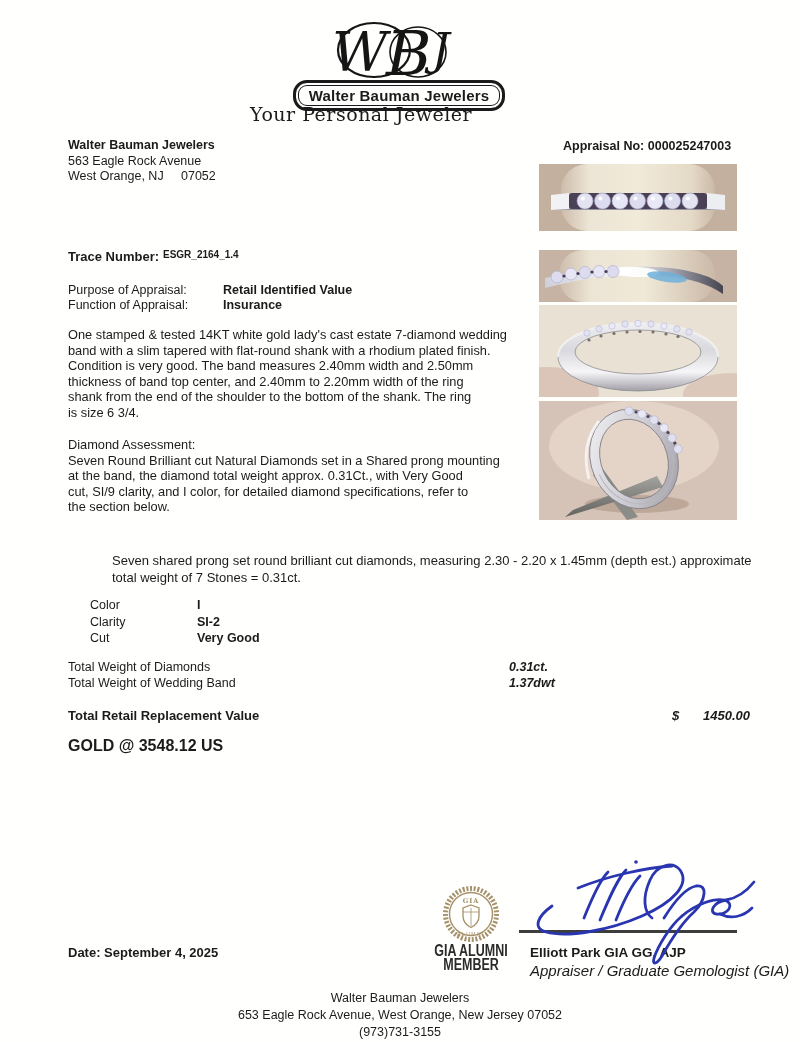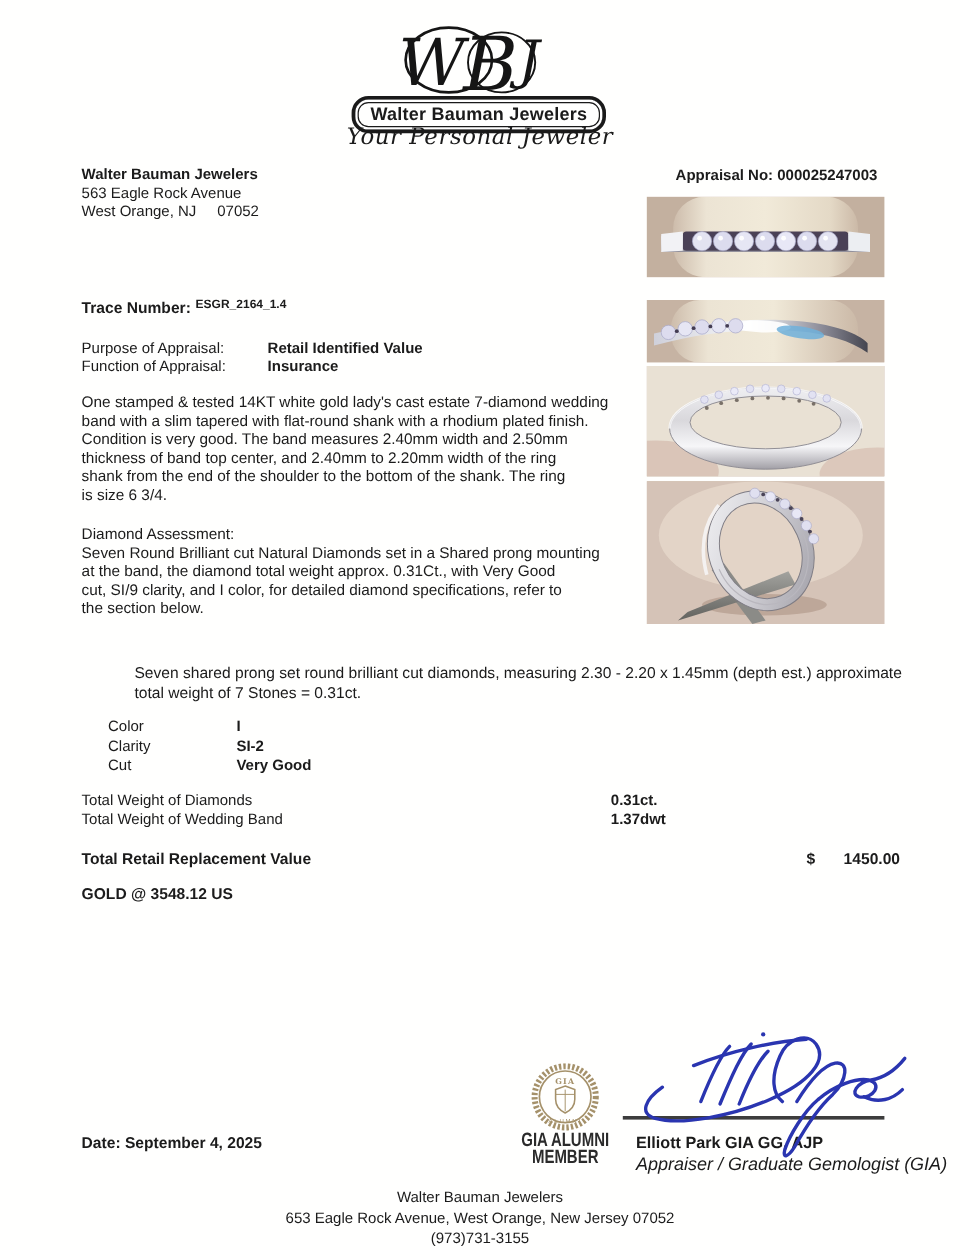--- a/index.html
+++ b/index.html
@@ -8,37 +8,37 @@
   .abs{position:absolute;}
   .b{font-weight:bold;}
   .pre{white-space:pre-wrap;}
   .lh{line-height:15.6px;}
 
   
   .nameplate{left:293px;top:80px;width:206px;height:25px;border:3px solid #1a1a1a;border-radius:14px;
              box-shadow:inset 0 0 0 2px #ffffff, inset 0 0 0 3px #1a1a1a;
              display:flex;align-items:center;justify-content:center;}
   .nameplate span{font-weight:bold;font-size:15px;letter-spacing:.2px;}
-  .tagline{left:250px;top:103px;width:300px;text-align:center;
-           font-family:"DejaVu Serif",serif;font-style:italic;font-size:19px;letter-spacing:.5px;}
+  .tagline{left:250px;top:103px;width:300px;
+           font-family:"DejaVu Serif",serif;font-size:19px;letter-spacing:.5px;}
 
   
   .store{left:68px;top:138px;line-height:15.5px;}
   .apprno{left:563px;top:139px;font-weight:bold;}
 
   
   .photo{left:539px;width:198px;overflow:hidden;background:#cbb9a8;}
   .photo svg{display:block;}
 
   
   .lab{position:absolute;}
   .val{position:absolute;font-weight:bold;}
 
   
-  .money-val{position:absolute;font-weight:bold;}
+  .money-val{position:absolute;font-weight:bold;font-style:italic;}
 
   
   .sigline{left:519px;top:930px;width:218px;height:3px;background:#3d3d3d;}
   .gia-text{left:411px;width:120px;text-align:center;font-weight:bold;font-size:16px;line-height:13.5px;
             transform:scaleX(.78);transform-origin:50% 0;color:#2b2b2b;}
   .appr-name{left:530px;top:945px;font-weight:bold;font-size:13.5px;}
   .appr-title{left:530px;top:962px;font-style:italic;font-size:15px;}
   .datefield{left:68px;top:945px;font-weight:bold;font-size:13px;}
 
   
@@ -265,21 +265,21 @@
 
   <div class="lab" style="left:68px;top:660px;">Total Weight of Diamonds</div>
   <div class="money-val" style="left:509px;top:660px;">0.31ct.</div>
   <div class="lab" style="left:68px;top:675.5px;">Total Weight of Wedding Band</div>
   <div class="money-val" style="left:509px;top:675.5px;">1.37dwt</div>
 
   <div class="lab b" style="left:68px;top:708px;font-size:13px;">Total Retail Replacement Value</div>
   <div class="money-val" style="left:672px;top:708px;font-size:13px;">$</div>
   <div class="money-val" style="left:690px;top:708px;width:60px;text-align:right;font-size:13px;">1450.00</div>
 
-  <div class="lab b" style="left:68px;top:737px;font-size:13px;">GOLD @ 3548.12 US</div>
+  <div class="lab b" style="left:68px;top:737px;font-size:16px;">GOLD @ 3548.12 US</div>
 
   <div class="abs datefield">Date: September 4, 2025</div>
 
   <svg class="abs" style="left:441px;top:886px;" width="60" height="57" viewBox="0 0 60 57">
     <circle cx="30" cy="28" r="25.5" fill="none" stroke="#a5916a" stroke-width="5" stroke-dasharray="2 1.7"></circle>
     <circle cx="30" cy="28" r="21.5" fill="none" stroke="#a5916a" stroke-width="1.4"></circle>
     <text x="30" y="17" text-anchor="middle" font-family="DejaVu Serif, serif" font-size="6.5" font-weight="bold" fill="#a5916a" letter-spacing="1">GIA</text>
     <path d="M30,19 l8,3 v8 c0,6 -4,9.5 -8,11.5 c-4,-2 -8,-5.5 -8,-11.5 v-8 Z" fill="none" stroke="#a5916a" stroke-width="1.3"></path>
     <path d="M22,26 h16 M30,22 v18" stroke="#a5916a" stroke-width="0.8"></path>
     <text x="30" y="50" text-anchor="middle" font-family="Liberation Sans, sans-serif" font-size="5" fill="#a5916a" letter-spacing="1.5">ALUMNI</text>

